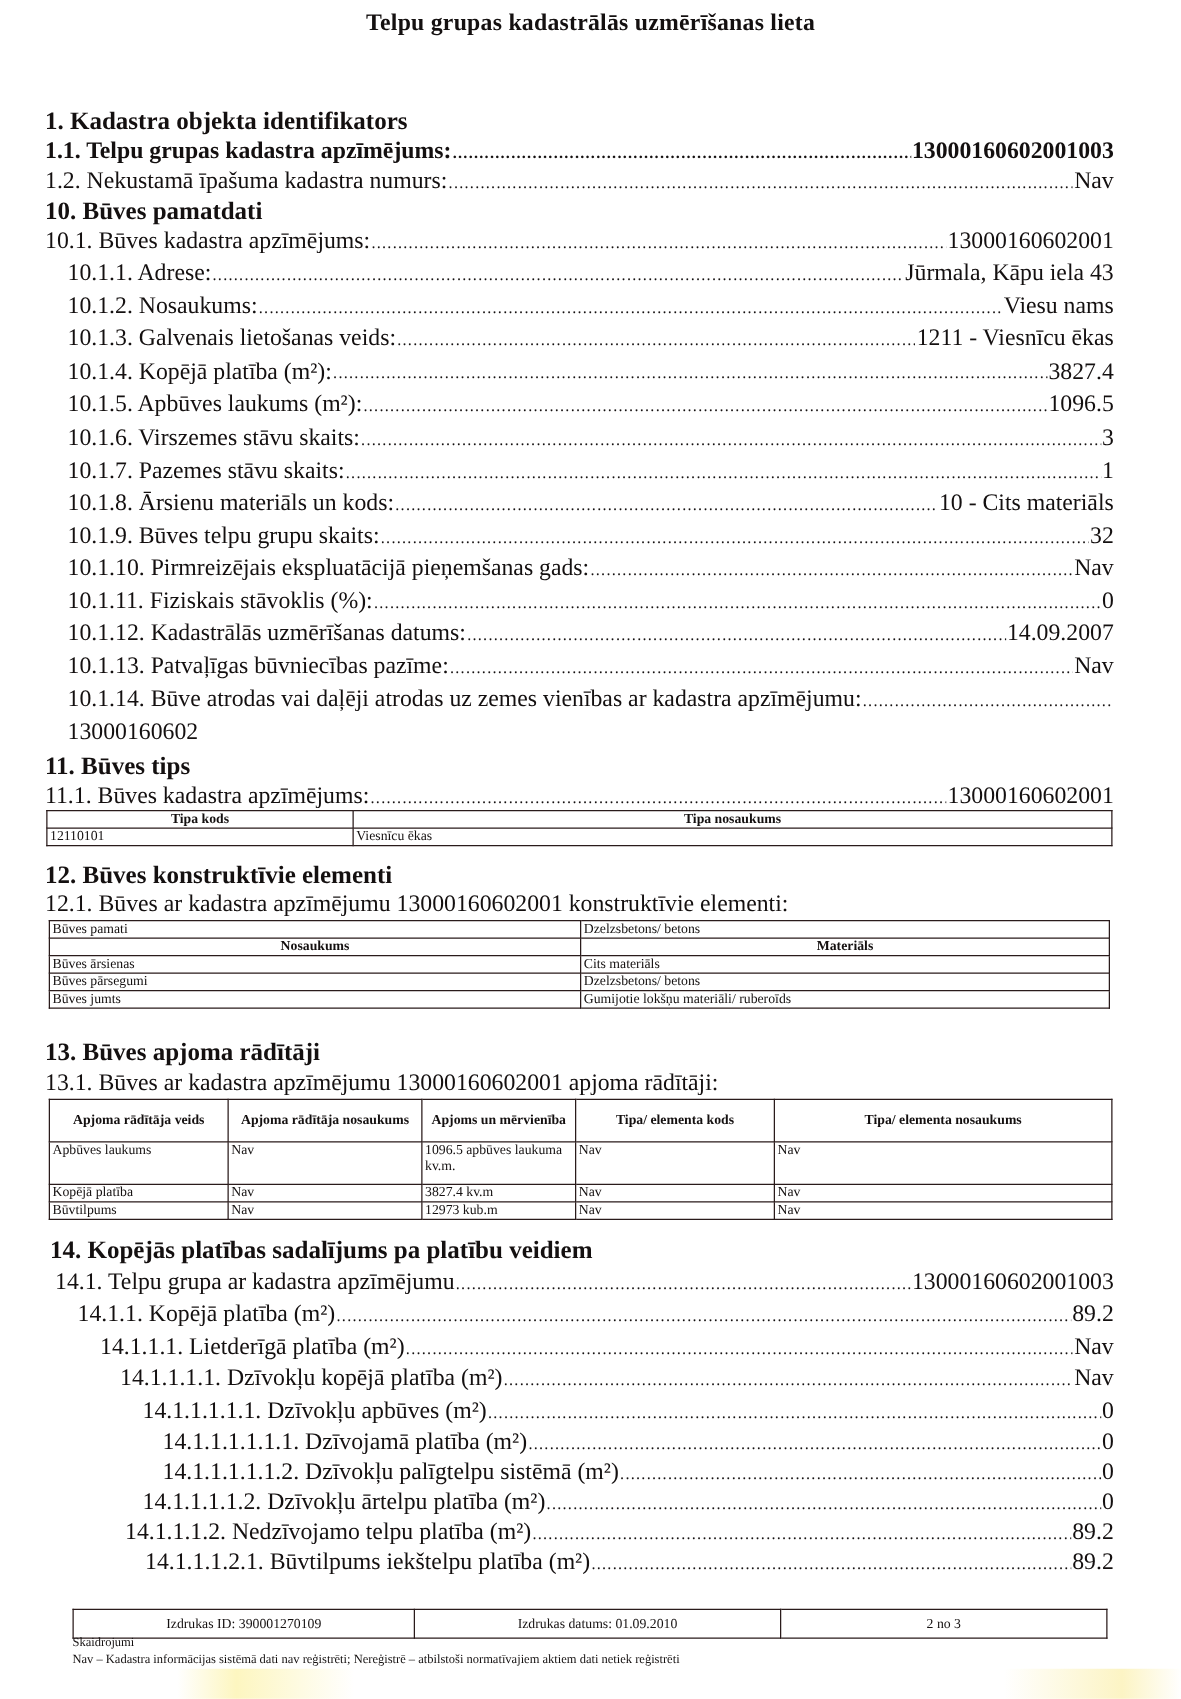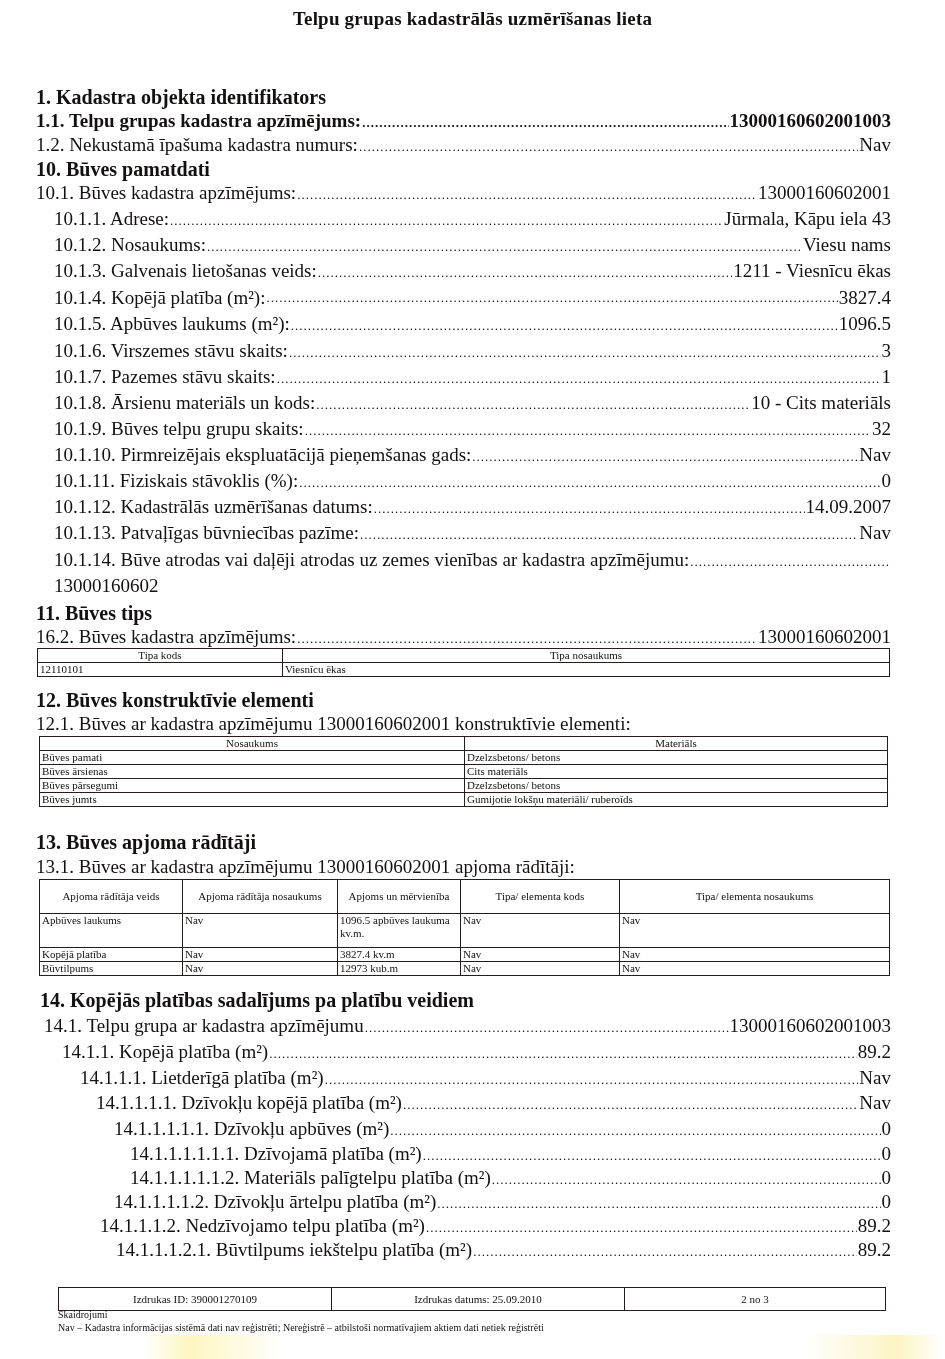--- a/index.html
+++ b/index.html
@@ -20,21 +20,21 @@
   .line .dots { flex: 1 1 auto; overflow: hidden; margin: 0 1px; font-size: 13px; letter-spacing: 1px; }
   .line .dots::after { content: "........................................................................................................................................................................................................................................................................"; }
   .line .val { flex: 0 0 auto; }
   .bold { font-weight: bold; }
   .heading { position: absolute; left: 36px; font-weight: bold; font-size: 20px; line-height: 24px; white-space: nowrap; }
   .plain { position: absolute; left: 36px; font-size: 19px; line-height: 24px; white-space: nowrap; }
   table.grid { position: absolute; border-collapse: collapse; font-size: 11px; }
   table.grid td, table.grid th {
     border: 1.5px solid #2a1b1b; padding: 0 2px; vertical-align: top; line-height: 13px;
   }
-  table.grid th { font-weight: normal; text-align: center; vertical-align: middle; }
+  table.grid th { font-weight: bold; text-align: center; vertical-align: middle; }
   .footer-table { position: absolute; left: 58px; top: 1287px; width: 828px; border-collapse: collapse; font-size: 11px; }
   .footer-table td { border: 1.5px solid #2a1b1b; text-align: center; height: 20px; }
   .note { position: absolute; left: 58px; font-size: 10px; white-space: nowrap; }
   .glow {
     position: absolute; left: 0; top: 1335px; width: 945px; height: 24px;
     background: linear-gradient(90deg, #fff 0%, #fff 15%, #fdf6c0 20%, #fff 30%, #fff 85%, #fcf4c4 95%, #fff 100%);
   }
 </style>
 </head>
 <body>
@@ -125,21 +125,21 @@
     <span class="val">Nav</span>
 </div>
 <div class="line" style="top:548px; left:54px;">
   <span class="lbl">10.1.14. Būve atrodas vai daļēji atrodas uz zemes vienības ar kadastra apzīmējumu:</span>
     <span class="dots"></span>
 </div>
 <div class="plain" style="top:574px; left:54px;">13000160602</div>
 
 <div class="heading" style="top:601px;">11. Būves tips</div>
 <div class="line" style="top:625px;">
-  <span class="lbl">16.2. Būves kadastra apzīmējums:</span>
+  <span class="lbl">11.1. Būves kadastra apzīmējums:</span>
     <span class="dots"></span>
     <span class="val">13000160602001</span>
 </div>
 <table class="grid" style="left:37px; top:648px; width:853px;">
   <tbody>
       <tr>
     <th style="width:240px;">Tipa kods</th>
     <th>Tipa nosaukums</th>
   </tr>
   <tr>
@@ -147,27 +147,27 @@
     <td>Viesnīcu ēkas</td>
   </tr>
 </tbody>
   </table>
 
 <div class="heading" style="top:688px;">12. Būves konstruktīvie elementi</div>
 <div class="plain" style="top:712px;">12.1. Būves ar kadastra apzīmējumu 13000160602001 konstruktīvie elementi:</div>
 <table class="grid" style="left:39px; top:736px; width:849px;">
   <tbody>
       <tr>
+        <td>Būves pamati</td>
+        <td>Dzelzsbetons/ betons</td>
+      </tr>
+  <tr>
     <th style="width:420px;">Nosaukums</th>
     <th>Materiāls</th>
   </tr>
-  <tr>
-        <td>Būves pamati</td>
-        <td>Dzelzsbetons/ betons</td>
-      </tr>
   <tr>
         <td>Būves ārsienas</td>
         <td>Cits materiāls</td>
       </tr>
   <tr>
         <td>Būves pārsegumi</td>
         <td>Dzelzsbetons/ betons</td>
       </tr>
   <tr>
         <td>Būves jumts</td>
@@ -236,21 +236,21 @@
   <span class="lbl">14.1.1.1.1.1. Dzīvokļu apbūves (m²)</span>
     <span class="dots"></span>
     <span class="val">0</span>
 </div>
 <div class="line" style="top:1142px; left:130px;">
   <span class="lbl">14.1.1.1.1.1.1. Dzīvojamā platība (m²)</span>
     <span class="dots"></span>
     <span class="val">0</span>
 </div>
 <div class="line" style="top:1166px; left:130px;">
-  <span class="lbl">14.1.1.1.1.1.2. Materiāls palīgtelpu platība (m²)</span>
+  <span class="lbl">14.1.1.1.1.1.2. Dzīvokļu palīgtelpu sistēmā (m²)</span>
     <span class="dots"></span>
     <span class="val">0</span>
 </div>
 <div class="line" style="top:1190px; left:114px;">
   <span class="lbl">14.1.1.1.1.2. Dzīvokļu ārtelpu platība (m²)</span>
     <span class="dots"></span>
     <span class="val">0</span>
 </div>
 <div class="line" style="top:1214px; left:100px;">
   <span class="lbl">14.1.1.1.2. Nedzīvojamo telpu platība (m²)</span>
@@ -260,20 +260,20 @@
 <div class="line" style="top:1238px; left:116px;">
   <span class="lbl">14.1.1.1.2.1. Būvtilpums iekštelpu platība (m²)</span>
     <span class="dots"></span>
     <span class="val">89.2</span>
 </div>
 
 <table class="footer-table">
   <tbody>
       <tr>
     <td style="width:270px;">Izdrukas ID: 390001270109</td>
-    <td style="width:290px;">Izdrukas datums: 25.09.2010</td>
+    <td style="width:290px;">Izdrukas datums: 01.09.2010</td>
     <td>2 no 3</td>
   </tr>
 </tbody>
   </table>
 <div class="glow"></div>
 <div class="note" style="top:1309px;">Skaidrojumi</div>
 <div class="note" style="top:1322px;">Nav – Kadastra informācijas sistēmā dati nav reģistrēti; Nereģistrē – atbilstoši normatīvajiem aktiem dati netiek reģistrēti</div>
 
 </body></html>

